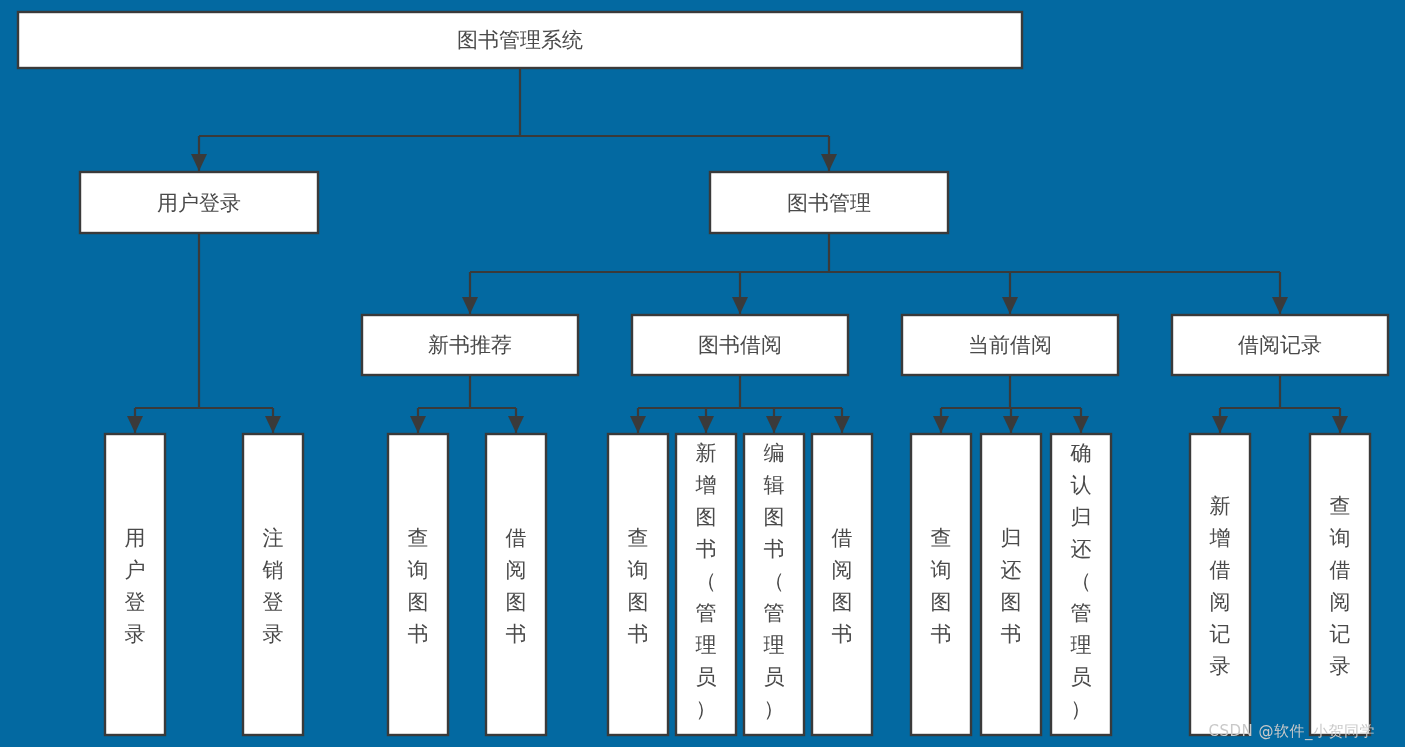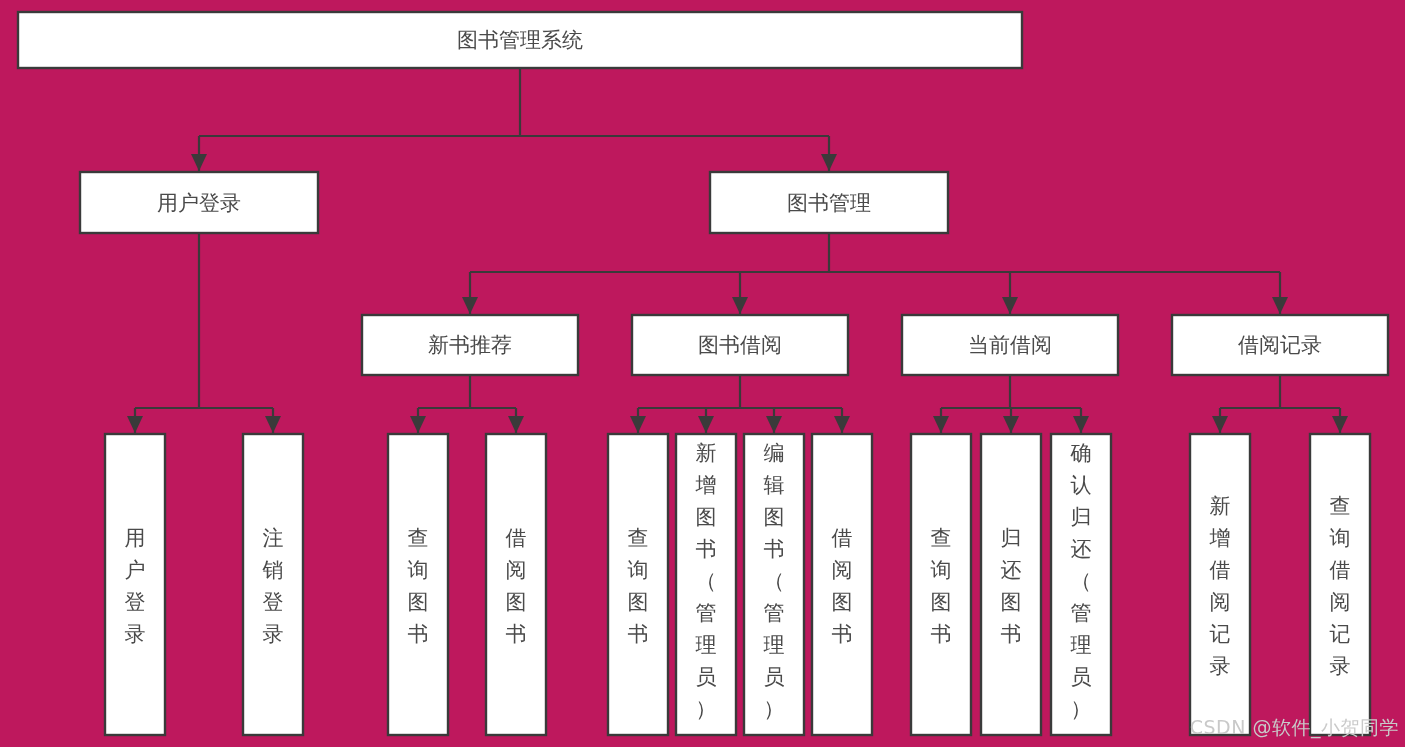--- a/index.html
+++ b/index.html
@@ -10,21 +10,21 @@
   body {
     width: 1405px;
     height: 747px;
     font-family: "DejaVu Sans", "Liberation Sans", sans-serif;
     overflow: hidden;
   }
   #diagram-root {
     position: relative;
     width: 1405px;
     height: 747px;
-    background: #be185d;
+    background: #0369a1;
   }
   svg.flow {
     position: absolute;
     top: 0;
     left: 0;
     width: 1405px;
     height: 747px;
   }
   .node-rect {
     fill: #ffffff;
@@ -48,24 +48,24 @@
     dominant-baseline: middle;
   }
   .leaf-label {
     fill: #4a4a4a;
     font-family: "DejaVu Sans", "Liberation Sans", sans-serif;
     font-size: 21px;
     text-anchor: middle;
   }
   .watermark-text {
     position: absolute;
-    right: 6px;
+    right: 30px;
     bottom: 6px;
     font-family: "DejaVu Sans", "Liberation Sans", sans-serif;
-    font-size: 19px;
+    font-size: 15px;
     color: #c9c9c9;
     letter-spacing: 0.5px;
     white-space: nowrap;
     user-select: none;
     margin-top: 28px;
   }
 </style>
 </head>
 <body>
 

